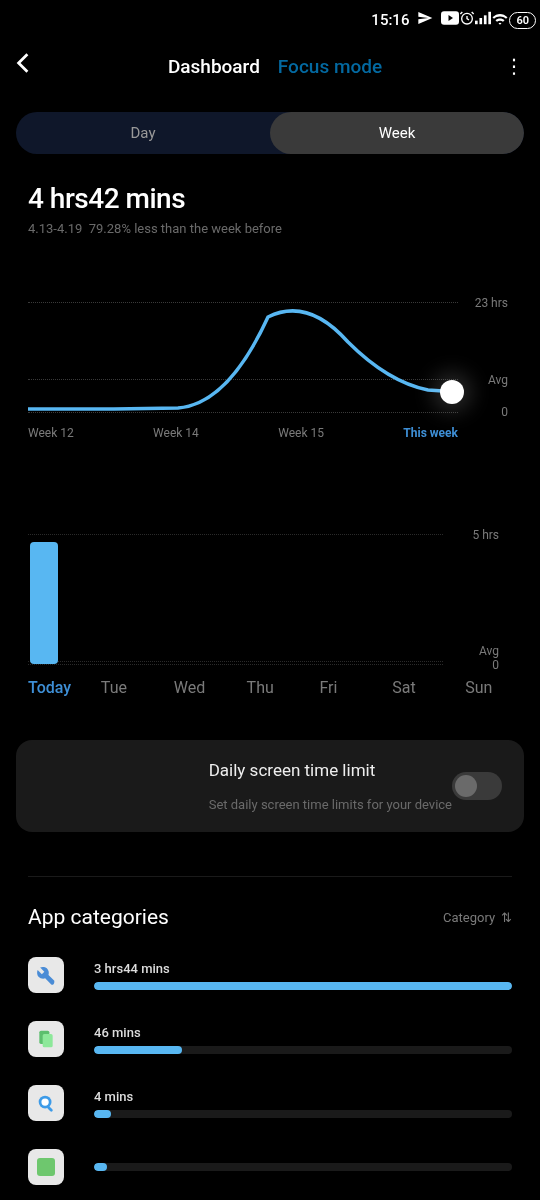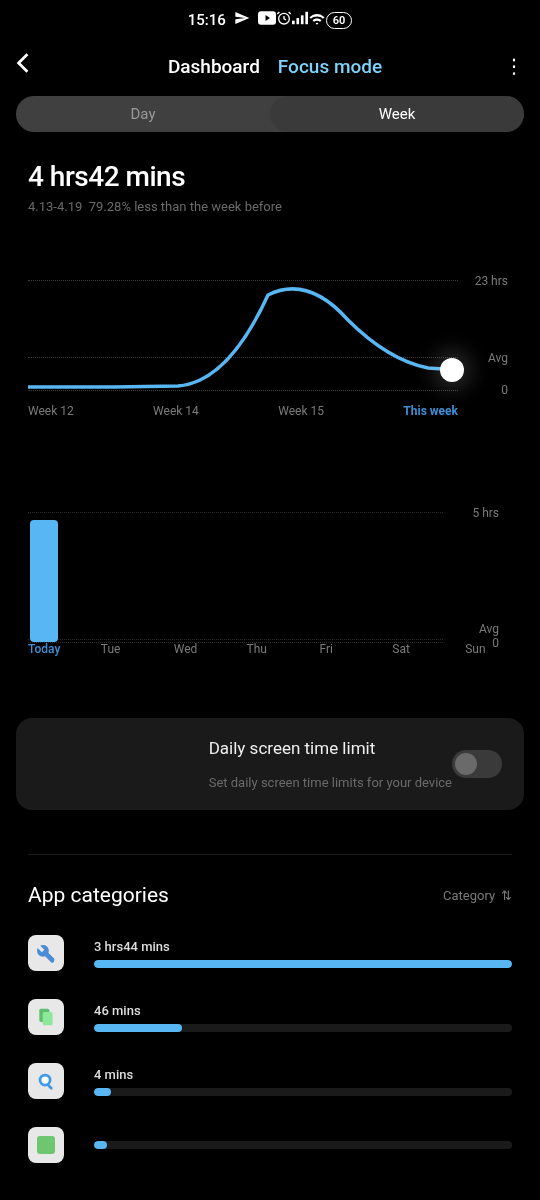--- a/index.html
+++ b/index.html
@@ -1,45 +1,45 @@
 <!DOCTYPE html>
 <html><head>
 <meta charset="utf-8">
 <style>
 *{margin:0;padding:0;box-sizing:border-box}
 body{width:540px;height:1200px;background:#000;color:#fff;font-family:-apple-system,BlinkMacSystemFont,"Segoe UI",Roboto,sans-serif;overflow:hidden;position:relative}
-.status-bar{display:flex;justify-content:center;align-items:center;padding:8px 4px;height:40px;font-size:15px;font-weight:500}
+.status-bar{display:flex;justify-content:flex-end;align-items:center;padding:8px 4px;height:40px;font-size:15px;font-weight:500}
 .status-left{display:flex;align-items:center;gap:8px}
 .status-right{display:flex;align-items:center;gap:0}
 .header{display:flex;align-items:center;padding:12px 16px;gap:20px}
 .back-btn{font-size:24px;color:#fff;width:30px}
 .tabs-title{display:flex;gap:18px;flex:1;justify-content:center}
 .tab-title{font-size:19px;font-weight:500}
 .tab-title.active{color:#fff}
-.tab-title.inactive{color:#7dd3fc}
+.tab-title.inactive{color:#0369a1}
 .more-btn{font-size:20px;width:20px;text-align:center}
-.segment{display:flex;margin:4px 16px 0;background:#404040;border-radius:26px;height:36px;overflow:hidden}
+.segment{display:flex;margin:20px 16px 0;background:#0f172a;border-radius:26px;height:42px;overflow:hidden}
 .segment-btn{flex:1;display:flex;align-items:center;justify-content:center;font-size:15px;color:#999;border-radius:26px}
 .segment-btn.active{background:#3a3a3a;color:#fff}
 .summary{padding:28px 28px 6px}
 .summary-time{font-size:28px;font-weight:500;letter-spacing:-0.5px}
 .summary-sub{font-size:13px;color:#6a6a6a;margin-top:6px}
 .chart1{position:relative;margin:60px 28px 0;height:160px}
 .chart1-area{position:relative;height:110px;width:430px}
 .grid-line{position:absolute;left:0;width:430px;border-top:1px dotted #3a3a3a}
 .chart1-svg{position:absolute;left:0;top:0;width:430px;height:110px}
 .chart1-dot{position:absolute;width:24px;height:24px;border-radius:50%;background:#fff;right:-6px;top:78px;box-shadow:0 0 20px 8px rgba(255,255,255,0.15)}
 .chart1-ylabel{position:absolute;right:-50px;font-size:12px;color:#7a7a7a}
 .chart1-xlabels{display:flex;justify-content:space-between;margin-top:14px;font-size:12px;color:#7a7a7a;width:430px}
 .chart1-xlabels span.highlight{color:#3e8fd6;font-weight:700}
 .chart2{position:relative;margin:72px 28px 0;height:180px}
 .chart2-area{position:relative;height:130px;width:415px}
 .bar{position:absolute;bottom:0;left:2px;width:28px;background:#58b7f2;border-radius:4px}
 .chart2-ylabel{position:absolute;right:-56px;font-size:12px;color:#7a7a7a;text-align:right}
-.chart2-xlabels{display:flex;font-size:12px;color:#7a7a7a;width:510px}
+.chart2-xlabels{display:flex;margin-top:14px;font-size:16px;color:#7a7a7a;width:510px}
 .chart2-xlabels span{flex:1;text-align:left}
 .chart2-xlabels span:first-child{color:#3e8fd6;font-weight:500}
 .chart2-grid{position:absolute;left:0;width:415px;border-top:1px dotted #2a2a2a}
 .limit-card{margin:26px 16px 0;background:#1a1a1a;border-radius:16px;padding:20px 22px;display:flex;align-items:center;justify-content:flex-end}
 .limit-text-title{font-size:17px;color:#eee}
 .limit-text-sub{font-size:13px;color:#6a6a6a;margin-top:17px}
 .toggle{width:50px;height:28px;background:#3a3a3a;border-radius:14px;position:relative}
 .toggle-knob{position:absolute;left:3px;top:3px;width:22px;height:22px;background:#6a6a6a;border-radius:50%}
 .divider{margin:44px 28px 0;border-top:1px solid #1a1a1a}
 .categories{margin:28px 28px 0}

